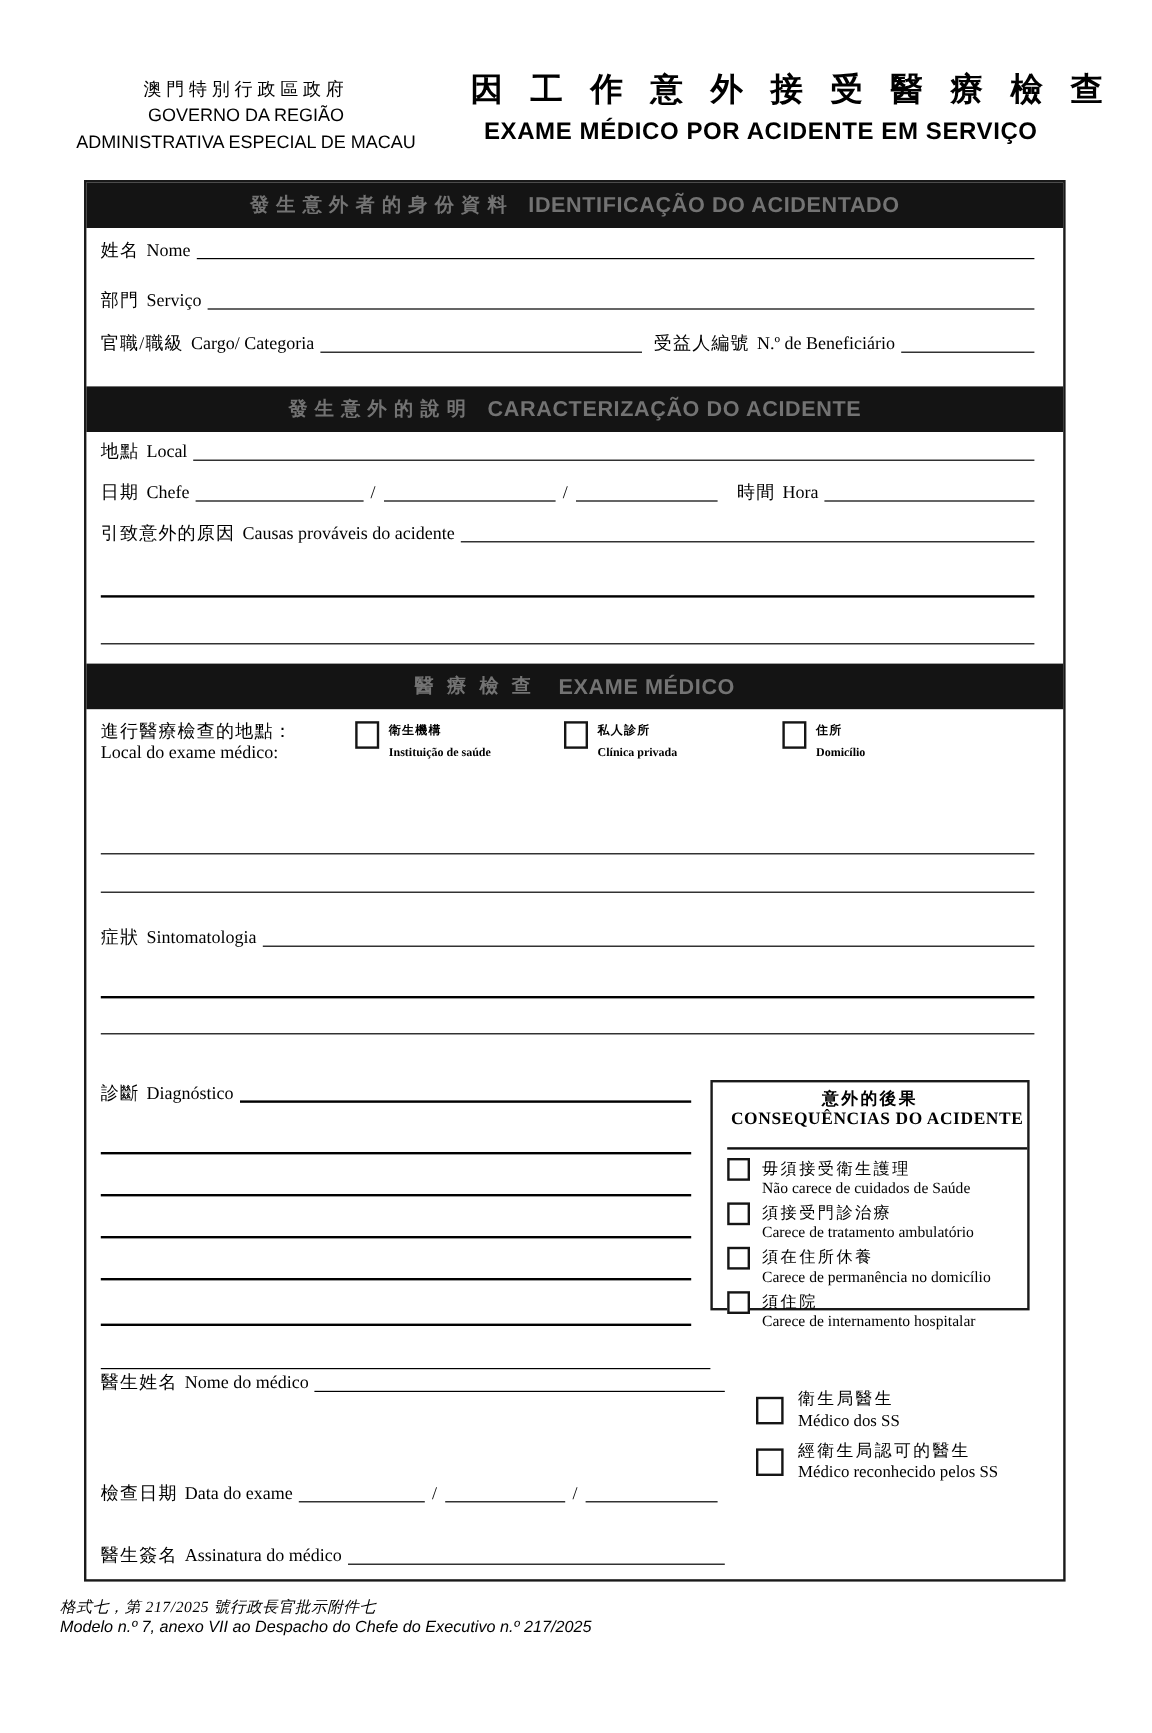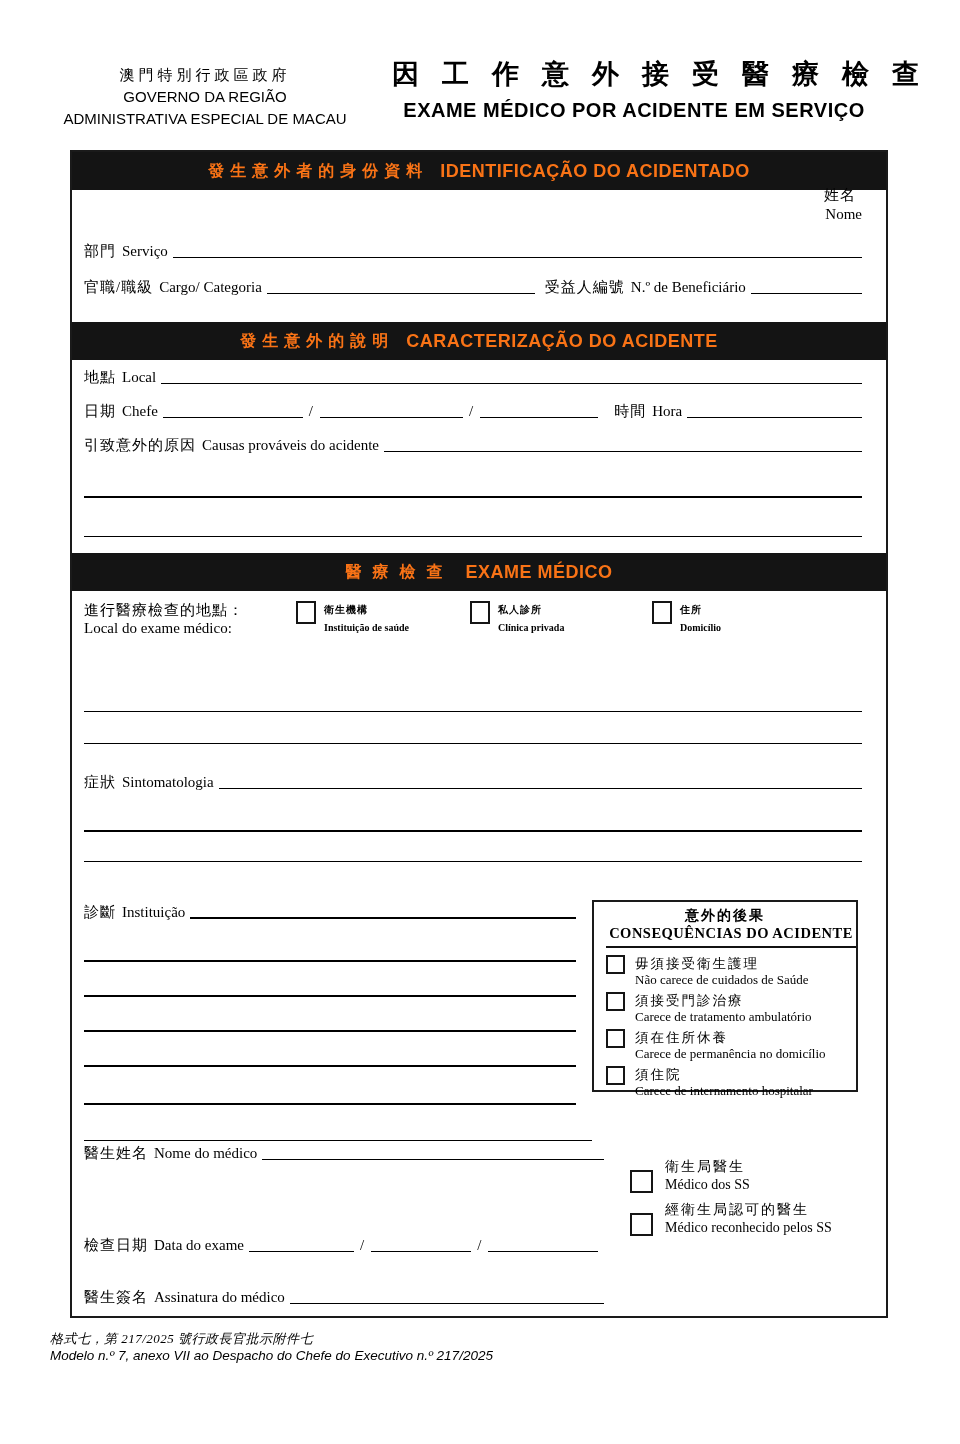--- a/index.html
+++ b/index.html
@@ -14,21 +14,21 @@
   .title-block { position:absolute; left:372px; top:56px; width:524px; text-align:center; }
   .title-zh { font-weight:bold; font-size:27px; letter-spacing:23px; white-space:nowrap;
               padding-left:20px; }
   .title-pt { font-family:"Liberation Sans", sans-serif; font-weight:bold; font-size:20px;
               margin-top:7px; letter-spacing:0.5px; }
 
   
   .form-box { position:absolute; left:70px; top:150px; width:818px; height:1168px;
               border:2px solid #1a1a1a; background:#fff; }
 
-  .bar { position:absolute; left:0; width:100%; height:38px; background:#141414; color:#f97316;
+  .bar { position:absolute; left:0; width:100%; height:38px; background:#141414; color:#737373;
          display:flex; align-items:center; justify-content:center; gap:12px; white-space:nowrap; }
   .bar-zh { font-weight:bold; font-size:16px; letter-spacing:6px; }
   .bar-pt { font-family:"Liberation Sans", sans-serif; font-weight:bold; font-size:18px;
             letter-spacing:0.5px; }
 
   .row { position:absolute; left:12px; right:24px; display:flex; align-items:flex-end;
          font-size:15px; line-height:19px; white-space:nowrap; }
   .zh { letter-spacing:1px; margin-right:6px; }
   .pt {}
   .ln { flex:1; border-bottom:1px solid #000; height:4px; margin:0 0 3px 5px; }
@@ -46,28 +46,28 @@
   .examloc-label { position:absolute; left:0; top:0; font-size:15px; line-height:18px; }
   .loc-item { position:absolute; top:0; display:flex; gap:8px; align-items:flex-start; }
   .loc-text { font-size:10px; line-height:18px;font-weight:bold; }
 
   
   .cons-box { position:absolute; left:520px; top:748px; width:266px; height:192px;
               border:2px solid #1a1a1a; background:#fff; }
   .cons-title-zh { text-align:center; font-weight:bold; font-size:14px; letter-spacing:2px;
                    margin-top:5px; }
   .cons-title-pt { text-align:center; font-weight:bold; font-size:14.5px; letter-spacing:0.5px;
-                   border-bottom:2px solid #111; padding-bottom:4px;margin-left:12px; }
+                   border-bottom:2px solid #111; padding-bottom:14px;margin-left:12px; }
   .cons-items { padding:7px 8px 0 12px; }
   .cons-item { display:flex; gap:10px; align-items:flex-start; margin-bottom:4px; }
   .cons-zh { font-size:13.5px; letter-spacing:2px; line-height:17px; }
   .cons-pt { font-size:13px; line-height:16px; }
 
   
-  .ss-item { position:absolute; left:558px; display:flex; gap:12px; align-items:flex-end; }
+  .ss-item { position:absolute; left:558px; display:flex; gap:12px; align-items:center; }
   .ss-zh { font-size:14px; letter-spacing:2px; line-height:18px; }
   .ss-pt { font-size:14px; line-height:17px; }
 
   
   .footer { position:absolute; left:50px; top:1330px; font-style:italic; }
   .footer-zh { font-size:13px; letter-spacing:0.5px; line-height:17px; }
   .footer-pt { font-family:"Liberation Sans", sans-serif; font-size:13.5px; line-height:18px; }
 </style>
 </head>
 <body>
@@ -84,21 +84,21 @@
     <div class="title-pt">EXAME MÉDICO POR ACIDENTE EM SERVIÇO</div>
   </div>
 
   <div class="form-box">
 
     <div class="bar" style="top:0;">
       <span class="bar-zh">發生意外者的身份資料</span>
       <span class="bar-pt">IDENTIFICAÇÃO DO ACIDENTADO</span>
     </div>
 
-    <div class="row" style="top:34px;flex-direction:column;">
+    <div class="row" style="top:48px;">
       <span class="zh">姓名</span>
       <span class="pt">Nome</span>
       <span class="ln"></span>
     </div>
 
     <div class="row" style="top:90px;">
       <span class="zh">部門</span>
       <span class="pt">Serviço</span>
       <span class="ln"></span>
     </div>
@@ -183,21 +183,21 @@
     <div class="row" style="top:621px;">
       <span class="zh">症狀</span>
       <span class="pt">Sintomatologia</span>
       <span class="ln"></span>
     </div>
     <div class="bline thick" style="top:678px;"></div>
     <div class="bline" style="top:709px;"></div>
 
     <div class="row" style="top:751px; right:auto; width:492px;">
       <span class="zh">診斷</span>
-      <span class="pt">Instituição</span>
+      <span class="pt">Diagnóstico</span>
       <span class="ln" style="border-bottom-width:2px;"></span>
     </div>
     <div class="bline thick" style="top:808px; right:auto; width:492px;"></div>
     <div class="bline thick" style="top:843px; right:auto; width:492px;"></div>
     <div class="bline thick" style="top:878px; right:auto; width:492px;"></div>
     <div class="bline thick" style="top:913px; right:auto; width:492px;"></div>
     <div class="bline thick" style="top:951px; right:auto; width:492px;"></div>
     <div class="bline" style="top:988px; right:auto; width:508px;"></div>
 
     <div class="cons-box">

